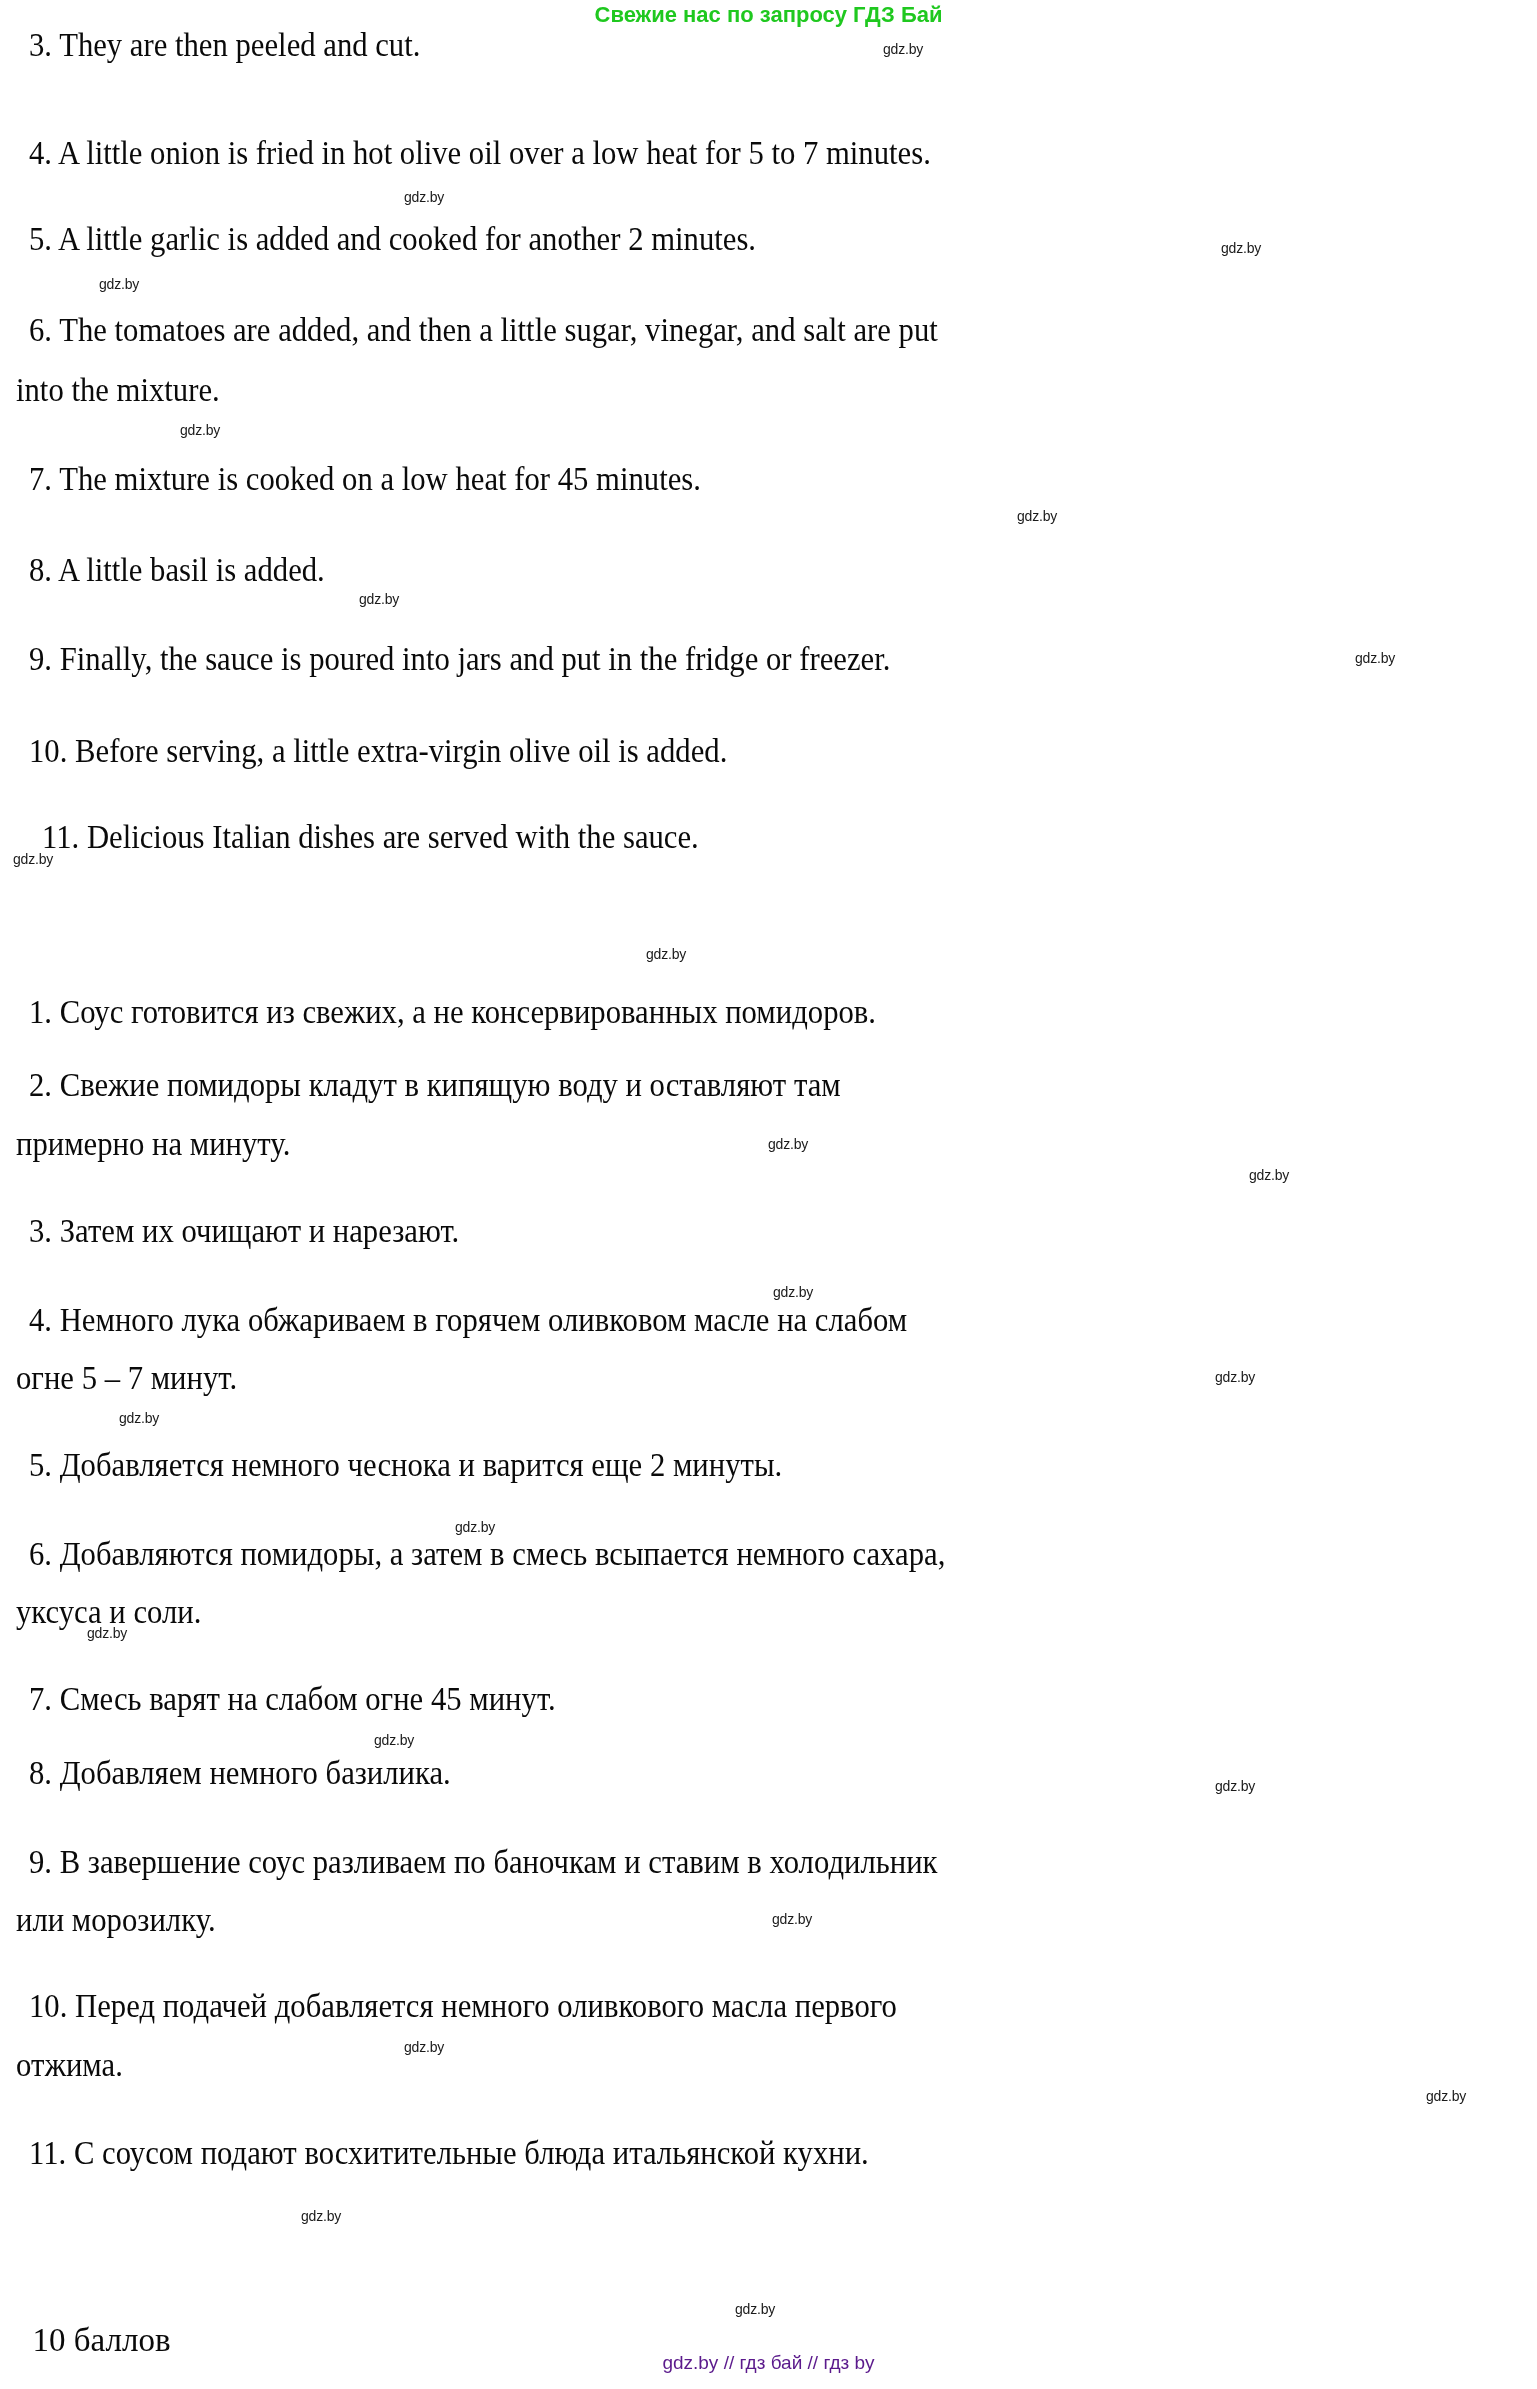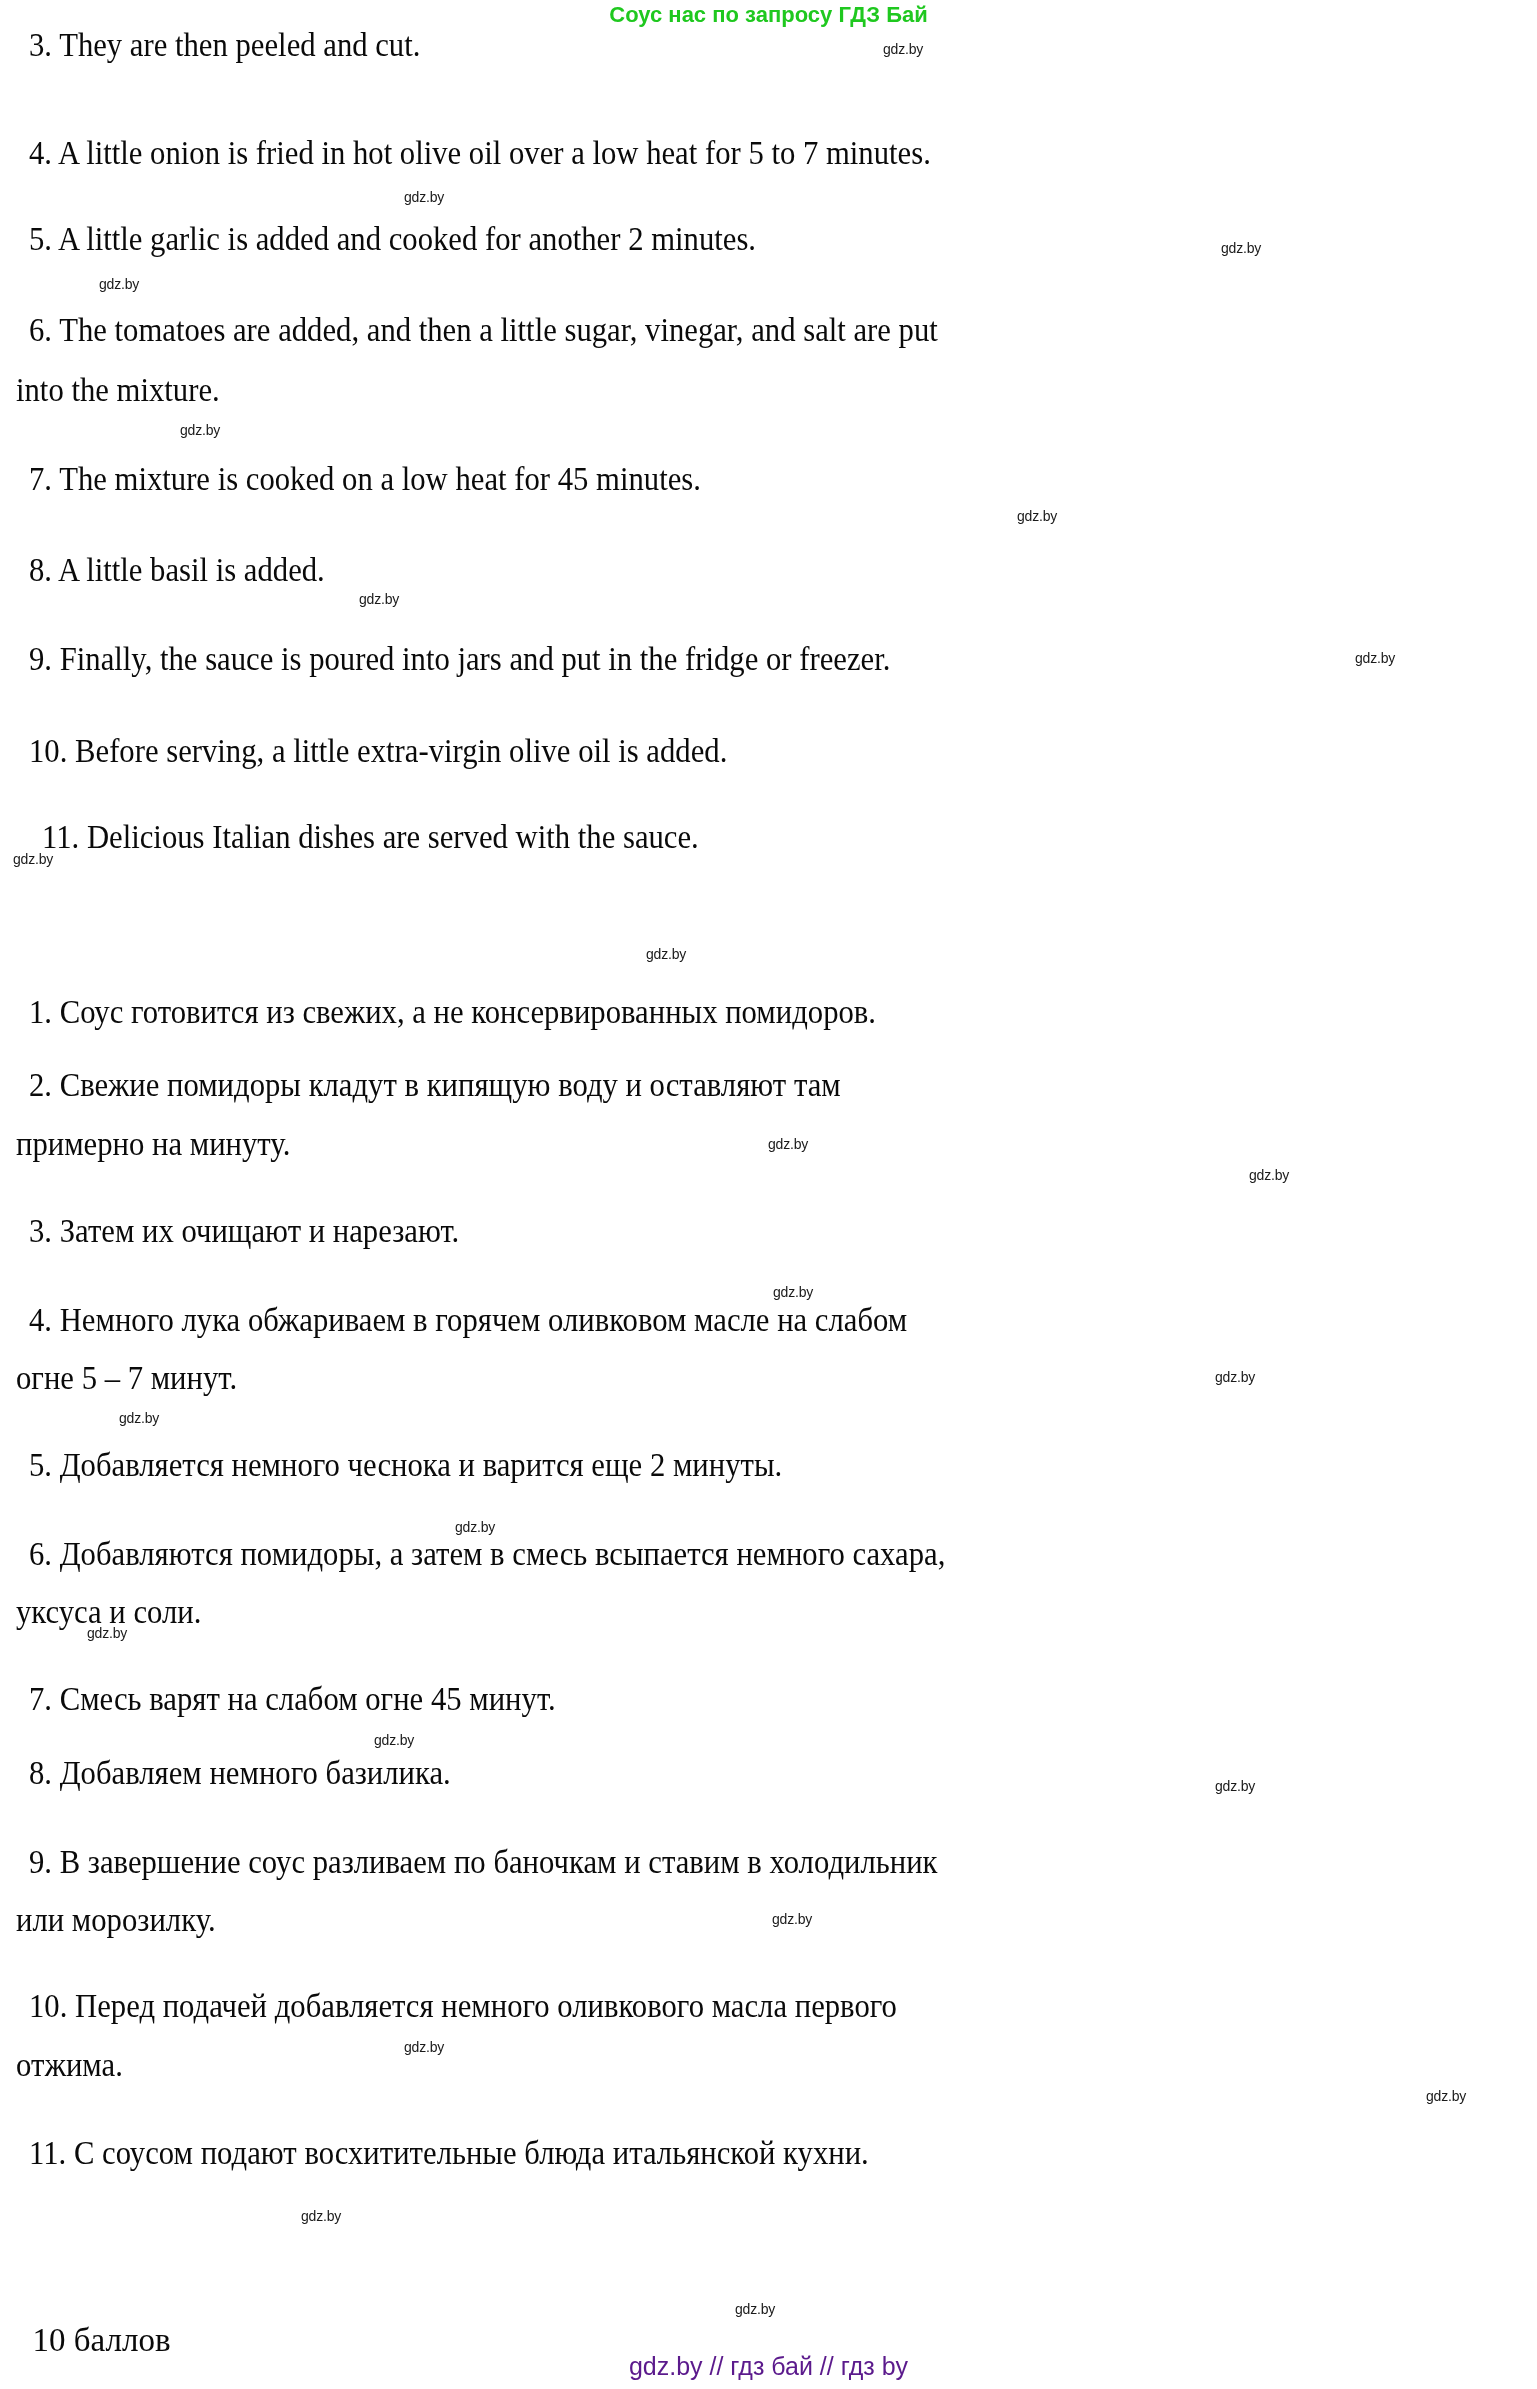--- a/index.html
+++ b/index.html
@@ -64,31 +64,31 @@
     margin-top: 16px;
   }
 
   
   .footer {
     position: absolute;
     left: 0;
     width: 1537px;
     text-align: center;
     font-family: "Liberation Sans", "DejaVu Sans", sans-serif;
-    font-size: 25px;
+    font-size: 19px;
     color: #5b1a8c;
     white-space: nowrap;
   }
 </style>
 </head>
 <body>
 
 <div id="page">
 
-  <div class="promo" style="color: rgb(31, 200, 31);">Соус нас по запросу ГДЗ Бай</div>
+  <div class="promo" style="color: rgb(31, 200, 31);">Свежие нас по запросу ГДЗ Бай</div>
 
   <div id="english-block">
       <div class="line" style="left: 29px; top: 29px;">3. They are then peeled and cut.</div>
       <div class="line" style="left: 29px; top: 137px;">4. A little onion is fried in hot olive oil over a low heat for 5 to 7 minutes.</div>
       <div class="line" style="left: 29px; top: 223px;">5. A little garlic is added and cooked for another 2 minutes.</div>
       <div class="line" style="left: 29px; top: 314px;">6. The tomatoes are added, and then a little sugar, vinegar, and salt are put</div>
       <div class="line" style="left: 16.2px; top: 374px;">into the mixture.</div>
       <div class="line" style="left: 29px; top: 463px;">7. The mixture is cooked on a low heat for 45 minutes.</div>
       <div class="line" style="left: 29px; top: 554px;">8. A little basil is added.</div>
       <div class="line" style="left: 29px; top: 643px;">9. Finally, the sauce is poured into jars and put in the fridge or freezer.</div>

